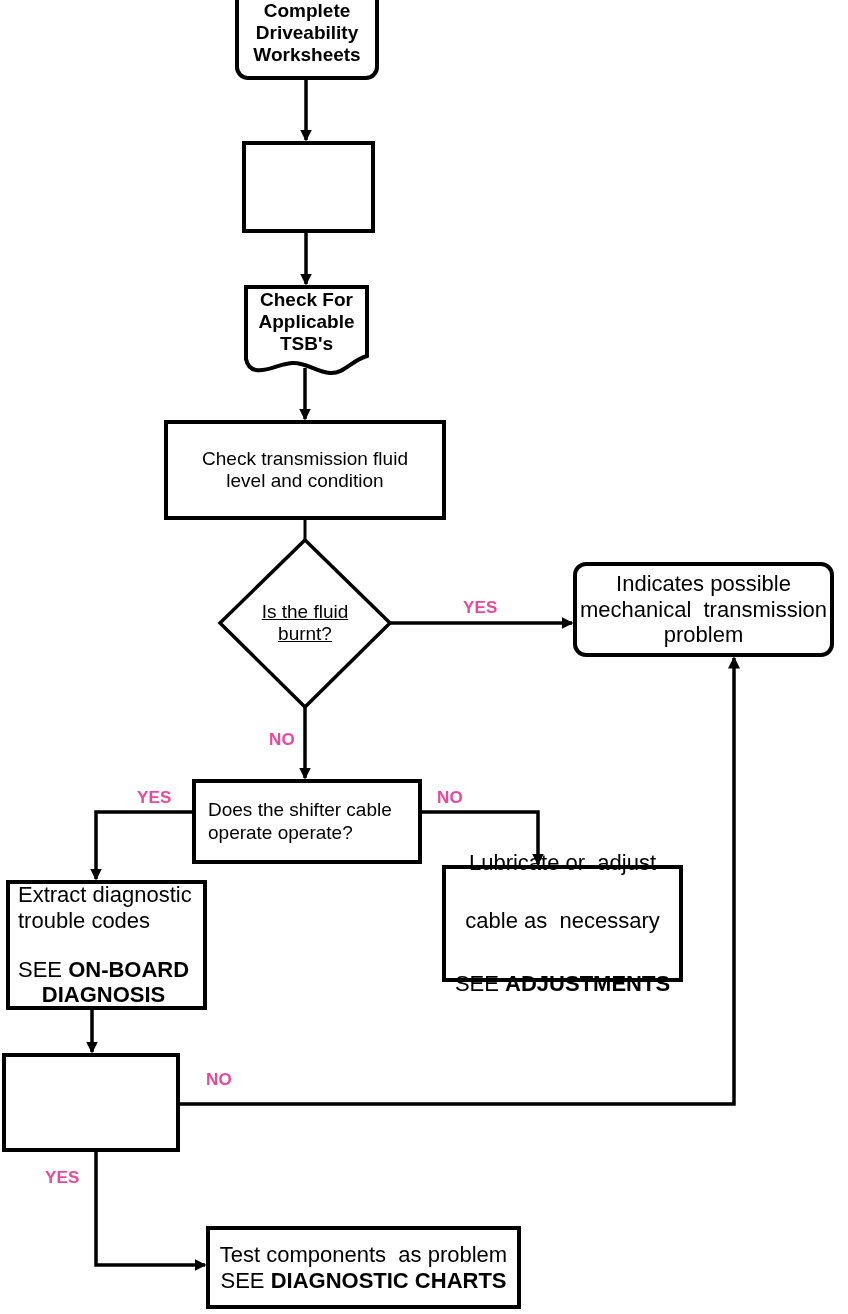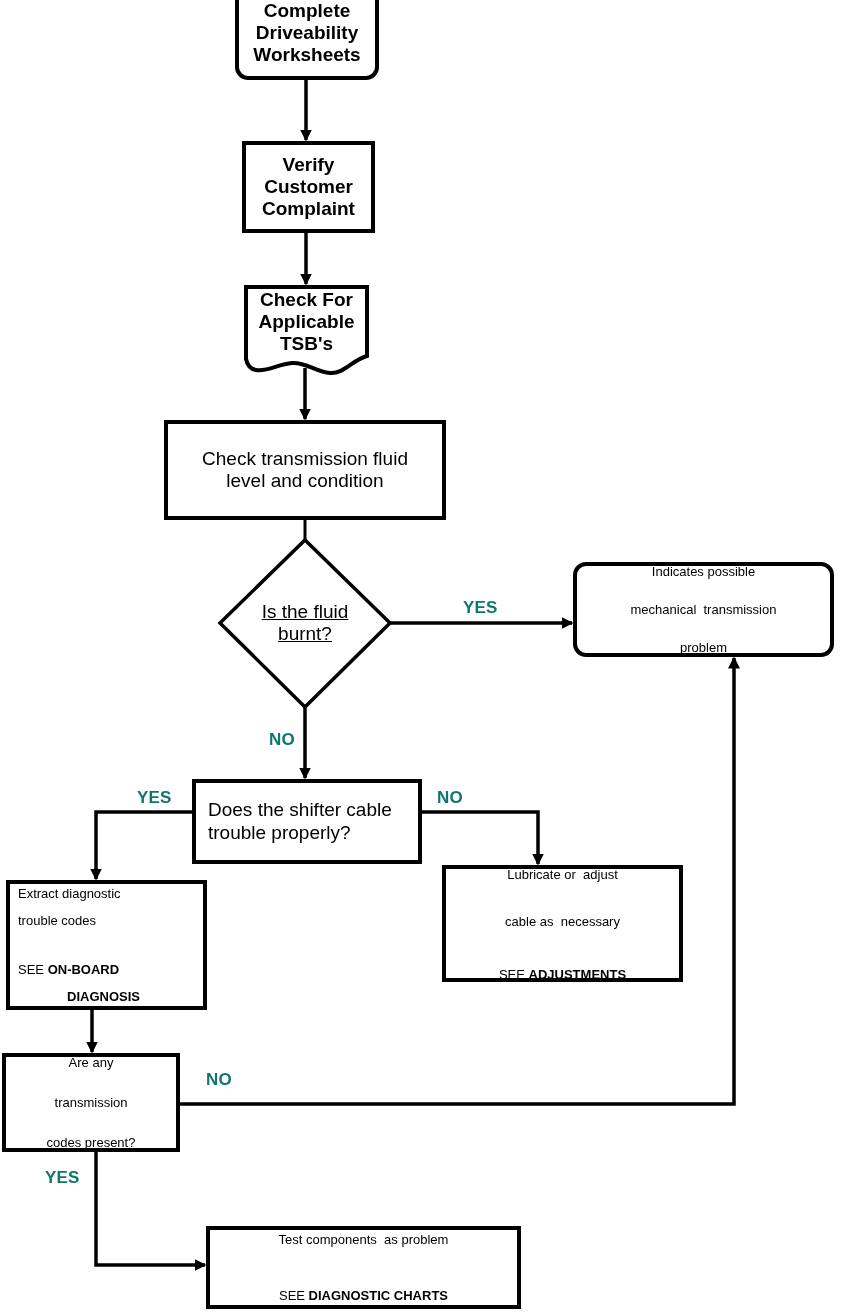--- a/index.html
+++ b/index.html
@@ -21,30 +21,30 @@
     justify-content:center;
     text-align:center;
     color:#000;
     line-height:1.16;
     pointer-events:none;
   }
   .nodeText .ln{display:block;white-space:pre;}
   .b{font-weight:bold;}
   .edgeLabel{
     position:absolute;
-    color:#0f766e;
+    color:#ec4899;
     font-weight:bold;
     font-size:17px;
     letter-spacing:0.2px;
     white-space:nowrap;
   }
   
   .t-bold{font-weight:bold;font-size:19px;}
   .t-reg{font-weight:normal;font-size:19px;}
-  .t-reg18{font-weight:normal;font-size:13px;justify-content:space-between;}
+  .t-reg18{font-weight:normal;font-size:22px;}
 </style>
 </head>
 <body>
 
 <div id="stage">
 
   <svg id="svg" viewBox="0 0 848 1314">
     <defs>
       <marker id="arrow" viewBox="0 0 12 12" refX="10.5" refY="6" markerWidth="12" markerHeight="12" orient="auto-start-reverse" markerUnits="userSpaceOnUse">
         <path d="M0,0 L12,6 L0,12 z" fill="#000"></path>
@@ -99,25 +99,20 @@
 
     <polyline points="96,1150 96,1265 205,1265" fill="none" stroke="#000" stroke-width="3.5" marker-end="url(#arrow)"></polyline>
   </svg>
 
   <div class="nodeText t-bold" style="left:237px;top:-12px;width:140px;height:90px;">
     <span class="ln">Complete</span>
     <span class="ln">Driveability</span>
     <span class="ln">Worksheets</span>
   </div>
 
-  <div class="nodeText t-bold" style="left:244px;top:143px;width:129px;height:88px;">
-    <span class="ln">Verify</span>
-    <span class="ln">Customer</span>
-    <span class="ln">Complaint</span>
-  </div>
 
   <div class="nodeText t-reg" style="left:166px;top:422px;width:278px;height:96px;">
     <span class="ln">Check transmission fluid</span>
     <span class="ln">level and condition</span>
   </div>
 
   <div class="nodeText t-bold" style="left:246px;top:287px;width:121px;height:70px;">
     <span class="ln">Check For</span>
     <span class="ln">Applicable</span>
     <span class="ln">TSB's</span>
@@ -129,41 +124,36 @@
   </div>
 
   <div class="nodeText t-reg18" style="left:575px;top:564px;width:257px;height:91px;">
     <span class="ln">Indicates possible</span>
     <span class="ln">mechanical  transmission</span>
     <span class="ln">problem</span>
   </div>
 
   <div class="nodeText t-reg" style="left:200px;top:781px;width:216px;height:81px;align-items:flex-start;padding-left:8px;text-align:center;">
     <span class="ln">Does the shifter cable</span>
-    <span class="ln">trouble properly?</span>
+    <span class="ln">operate operate?</span>
   </div>
 
   <div class="nodeText t-reg18" style="left:14px;top:886px;width:185px;height:118px;align-items:flex-start;padding-left:4px;">
     <span class="ln">Extract diagnostic</span>
     <span class="ln">trouble codes</span>
     <span class="ln" style="margin-top:23px;"><span>SEE </span><span class="b">ON-BOARD</span></span>
     <span class="ln b" style="align-self:center;padding-right:14px;">DIAGNOSIS</span>
   </div>
 
   <div class="nodeText t-reg18" style="left:444px;top:867px;width:237px;height:113px;gap:32px;">
     <span class="ln">Lubricate or  adjust</span>
     <span class="ln">cable as  necessary</span>
     <span class="ln" style="margin-top:6px;"><span>SEE </span><span class="b">ADJUSTMENTS</span></span>
   </div>
 
-  <div class="nodeText t-reg18" style="left:4px;top:1055px;width:174px;height:95px;">
-    <span class="ln">Are any</span>
-    <span class="ln">transmission</span>
-    <span class="ln">codes present?</span>
-  </div>
 
   <div class="nodeText t-reg18" style="left:208px;top:1232px;width:311px;height:71px;">
     <span class="ln">Test components  as problem</span>
     <span class="ln"><span>SEE </span><span class="b">DIAGNOSTIC CHARTS</span></span>
   </div>
 
   <div class="edgeLabel" style="left:463px;top:598px;">YES</div>
 
   <div class="edgeLabel" style="left:269px;top:730px;">NO</div>
 

